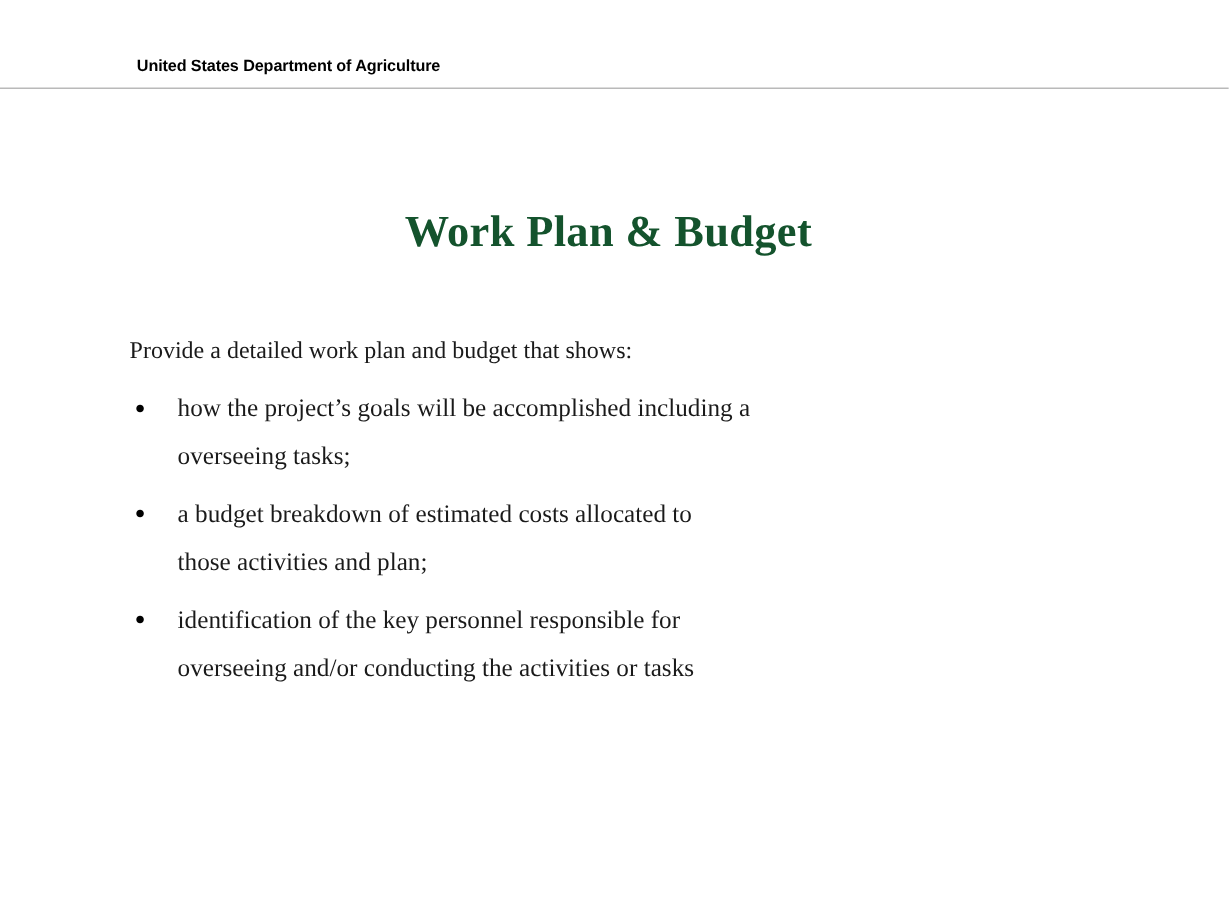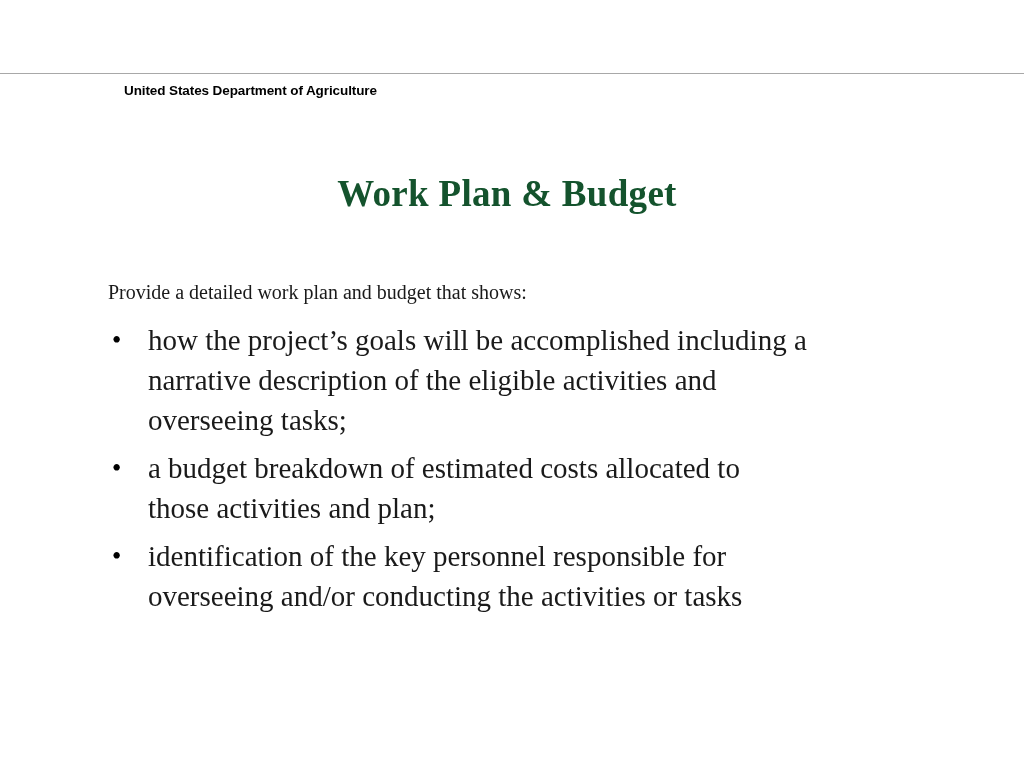--- a/index.html
+++ b/index.html
@@ -41,29 +41,28 @@
     position: absolute;
     left: 18px;
     top: 9px;
     width: 84px;
     height: 56px;
   }
   #usda-logo svg { display: block; }
 
   #usda-tagline {
     position: absolute;
-    left: 124px;
+    left: 114px;
     top: 47px;
     font-family: "Liberation Sans", "DejaVu Sans", sans-serif;
     font-weight: bold;
     font-size: 13.5px;
     letter-spacing: -0.1px;
     color: #000000;
     white-space: nowrap;
-    margin-top: 36px;
   }
 
   
   #slide-title {
     position: absolute;
     left: 0;
     top: 172px;
     width: 1014px;
     text-align: center;
     font-family: "Liberation Serif", "DejaVu Serif", serif;
@@ -99,21 +98,21 @@
     font-size: 26.5px;
     line-height: 40px;
     text-align: left;
     padding-left: 4px;
     box-sizing: border-box;
     color: #000000;
   }
 
   .bullet-text {
     flex: 1 1 auto;
-    font-size: 29px;
+    font-size: 21px;
     line-height: 40px;
     color: #1a1a1a;
     font-family: Liberation Serif, serif;
   }
 
   .bullet-text .line { display: block; white-space: nowrap; }
 </style>
 </head>
 <body>
 
@@ -128,21 +127,20 @@
 <div id="slide-title">Work Plan &amp; Budget</div>
 
 <div id="content-block">
 
   <div id="intro-line">Provide a detailed work plan and budget that shows:</div>
 
   <div class="bullet-row">
     <div class="bullet-marker">•</div>
     <div class="bullet-text">
       <span class="line"> how the project’s goals will be accomplished including a</span>
-      <span class="line">narrative description of the eligible activities and</span>
       <span class="line">overseeing tasks;</span>
     </div>
   </div>
 
   <div class="bullet-row">
     <div class="bullet-marker">•</div>
     <div class="bullet-text">
       <span class="line"> a budget breakdown of estimated costs allocated to</span>
       <span class="line">those activities and plan;</span>
     </div>

